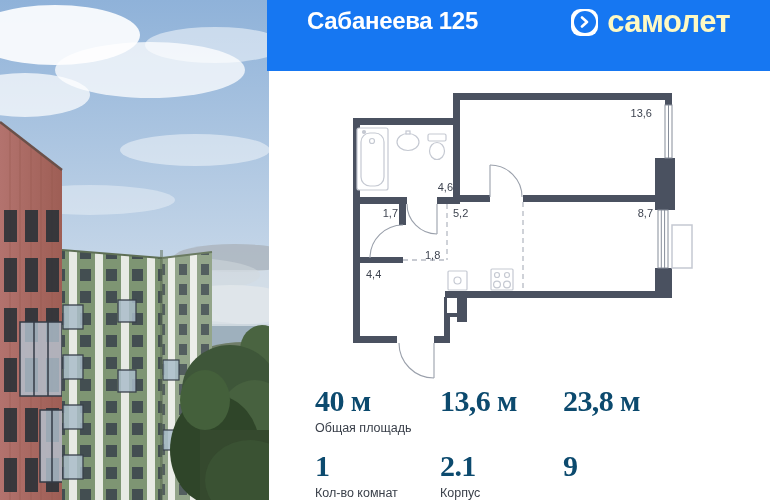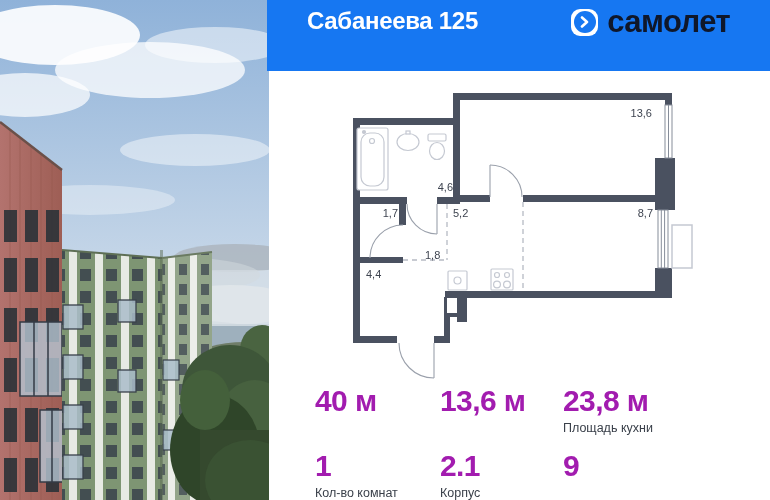--- a/index.html
+++ b/index.html
@@ -8,26 +8,26 @@
   .photo{position:absolute;left:0;top:0;display:block;}
   .header{position:absolute;left:267px;top:0;width:503px;height:71px;background:#1677F2;
           display:flex;align-items:flex-start;justify-content:space-between;
           padding:6px 40px 0 40px;box-sizing:border-box;}
   .title{color:#fff;font-size:24px;font-weight:700;line-height:30px;letter-spacing:-0.3px;}
   .logo{display:flex;align-items:center;gap:9px;cursor:pointer;}
   .logo-badge{width:27px;height:27px;background:#fff;border-radius:9px;
               display:flex;align-items:center;justify-content:center;}
   .logo-circle{width:22px;height:22px;background:#1677F2;border-radius:50%;
                display:flex;align-items:center;justify-content:center;}
-  .brand{color:#0f172a;font-size:31px;font-weight:700;line-height:32px;letter-spacing:-0.6px;}
+  .brand{color:#fef9c3;font-size:31px;font-weight:700;line-height:32px;letter-spacing:-0.6px;}
   .plan{position:absolute;left:340px;top:70px;}
   .plan text{font-size:11px;font-weight:500;fill:#3E4450;font-family:"Liberation Sans",sans-serif;}
   .stats{position:absolute;left:315px;top:386px;width:440px;display:grid;
          grid-template-columns:125px 123px 1fr;row-gap:16px;}
-  .stat-value{font-size:30px;font-weight:700;color:#a21caf;letter-spacing:-0.6px;line-height:30px;}
+  .stat-value{font-size:30px;font-weight:700;color:#0c4a6e;letter-spacing:-0.6px;line-height:30px;font-family:Liberation Serif, serif;}
   .stat-label{font-size:12.5px;color:#3A404A;margin-top:5px;line-height:14px;}
 </style>
 </head>
 <body>
 
 <div class="card">
 
   <svg class="photo" width="269" height="500" viewBox="0 0 269 500">
     <defs>
       <linearGradient id="sg" x1="0" y1="0" x2="0" y2="1">
@@ -228,27 +228,27 @@
     <text x="58" y="147" text-anchor="end">1,7</text>
     <text x="113" y="147">5,2</text>
     <text x="85" y="189">1,8</text>
     <text x="26" y="208">4,4</text>
     <text x="313" y="147" text-anchor="end">8,7</text>
   </svg>
 
   <div class="stats">
     <div>
       <div class="stat-value">40 м</div>
+      <div class="stat-label">Общая площадь</div>
     </div>
     <div>
       <div class="stat-value">13,6 м</div>
     </div>
     <div>
       <div class="stat-value">23,8 м</div>
-      <div class="stat-label">Площадь кухни</div>
     </div>
     <div>
       <div class="stat-value">1</div>
       <div class="stat-label">Кол-во комнат</div>
     </div>
     <div>
       <div class="stat-value">2.1</div>
       <div class="stat-label">Корпус</div>
     </div>
     <div>

